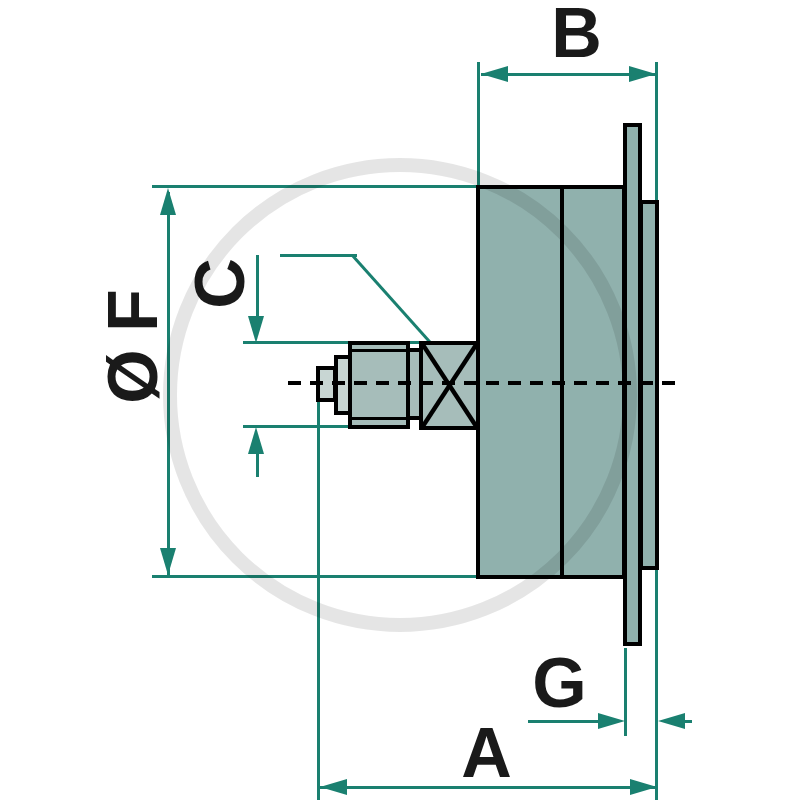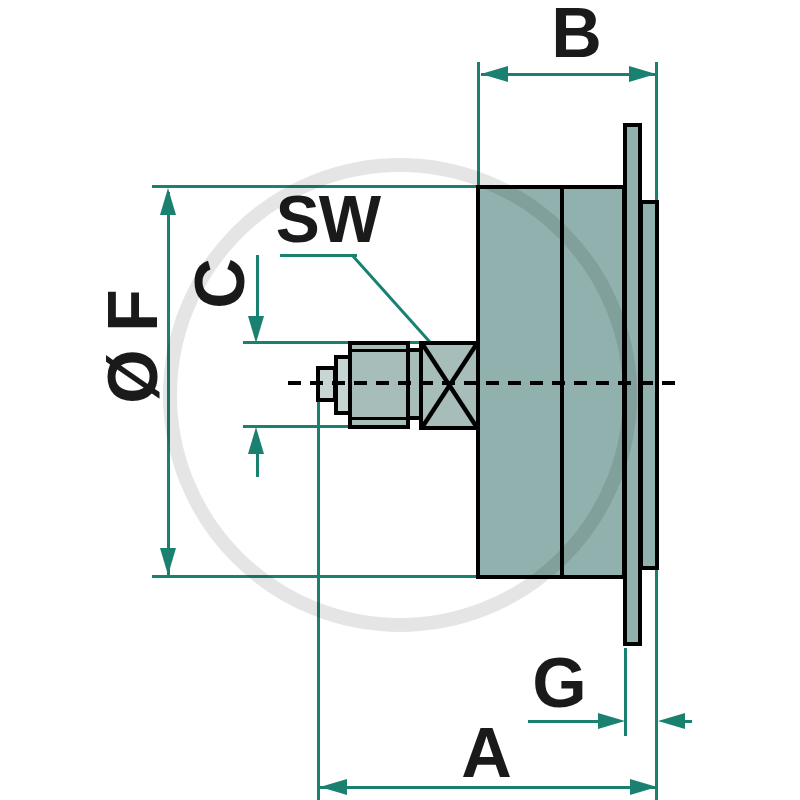--- a/index.html
+++ b/index.html
@@ -92,21 +92,20 @@
   <div class="part" style="left:419px;top:341px;width:61px;height:89px;background:var(--fill-mid);">
     <svg class="xmark" viewBox="0 0 53 81" preserveAspectRatio="none">
       <line x1="0" y1="0" x2="53" y2="81" stroke="#000" stroke-width="4.5"></line>
       <line x1="53" y1="0" x2="0" y2="81" stroke="#000" stroke-width="4.5"></line>
     </svg>
   </div>
 
   <div id="axis"></div>
 
   <div class="lbl" style="left:526px;top:-4px;width:100px;height:74px;">B</div>
-  <div class="lbl" style="left:248px;top:182px;width:160px;height:74px;font-size:66px;">SW</div>
   <div class="lbl rot" style="left:170px;top:247px;width:100px;height:74px;">C</div>
   <div class="lbl rot" style="left:13px;top:310px;width:240px;height:74px;">Ø F</div>
   <div class="lbl" style="left:509px;top:646px;width:100px;height:74px;">G</div>
   <div class="lbl" style="left:436px;top:716px;width:100px;height:74px;">A</div>
 
   <div id="wm-ring"></div>
 
 </div>
 
 </body></html>

